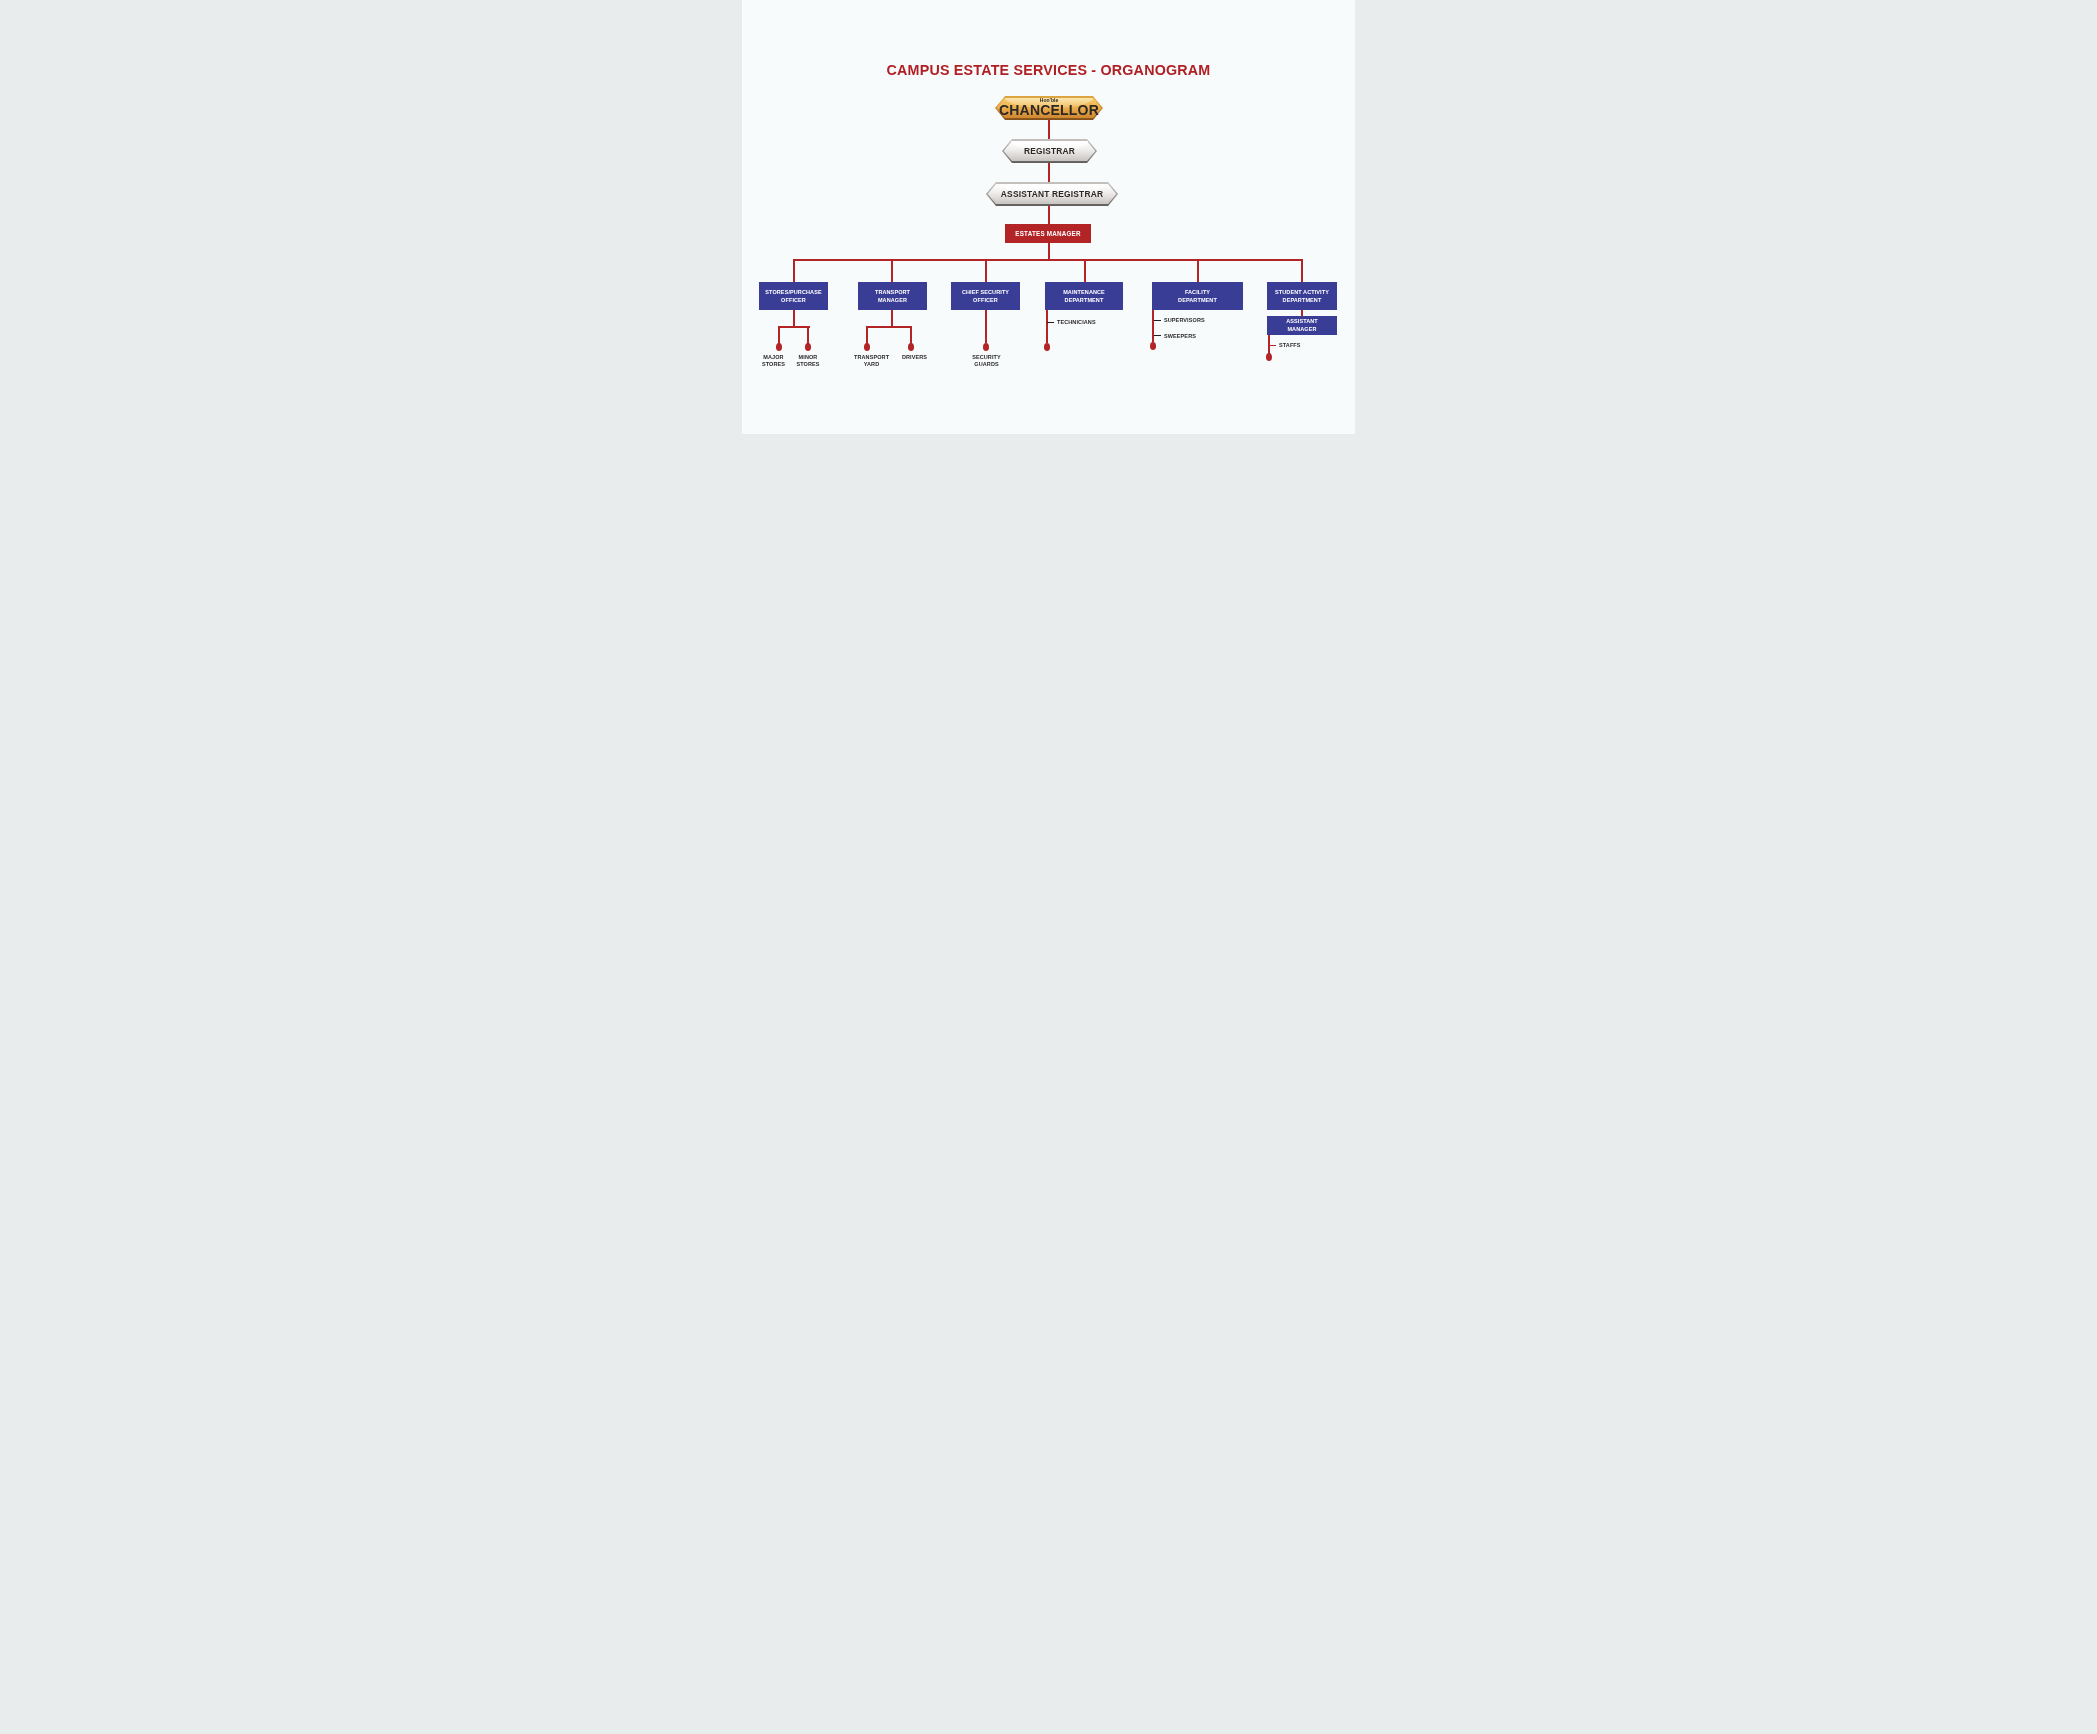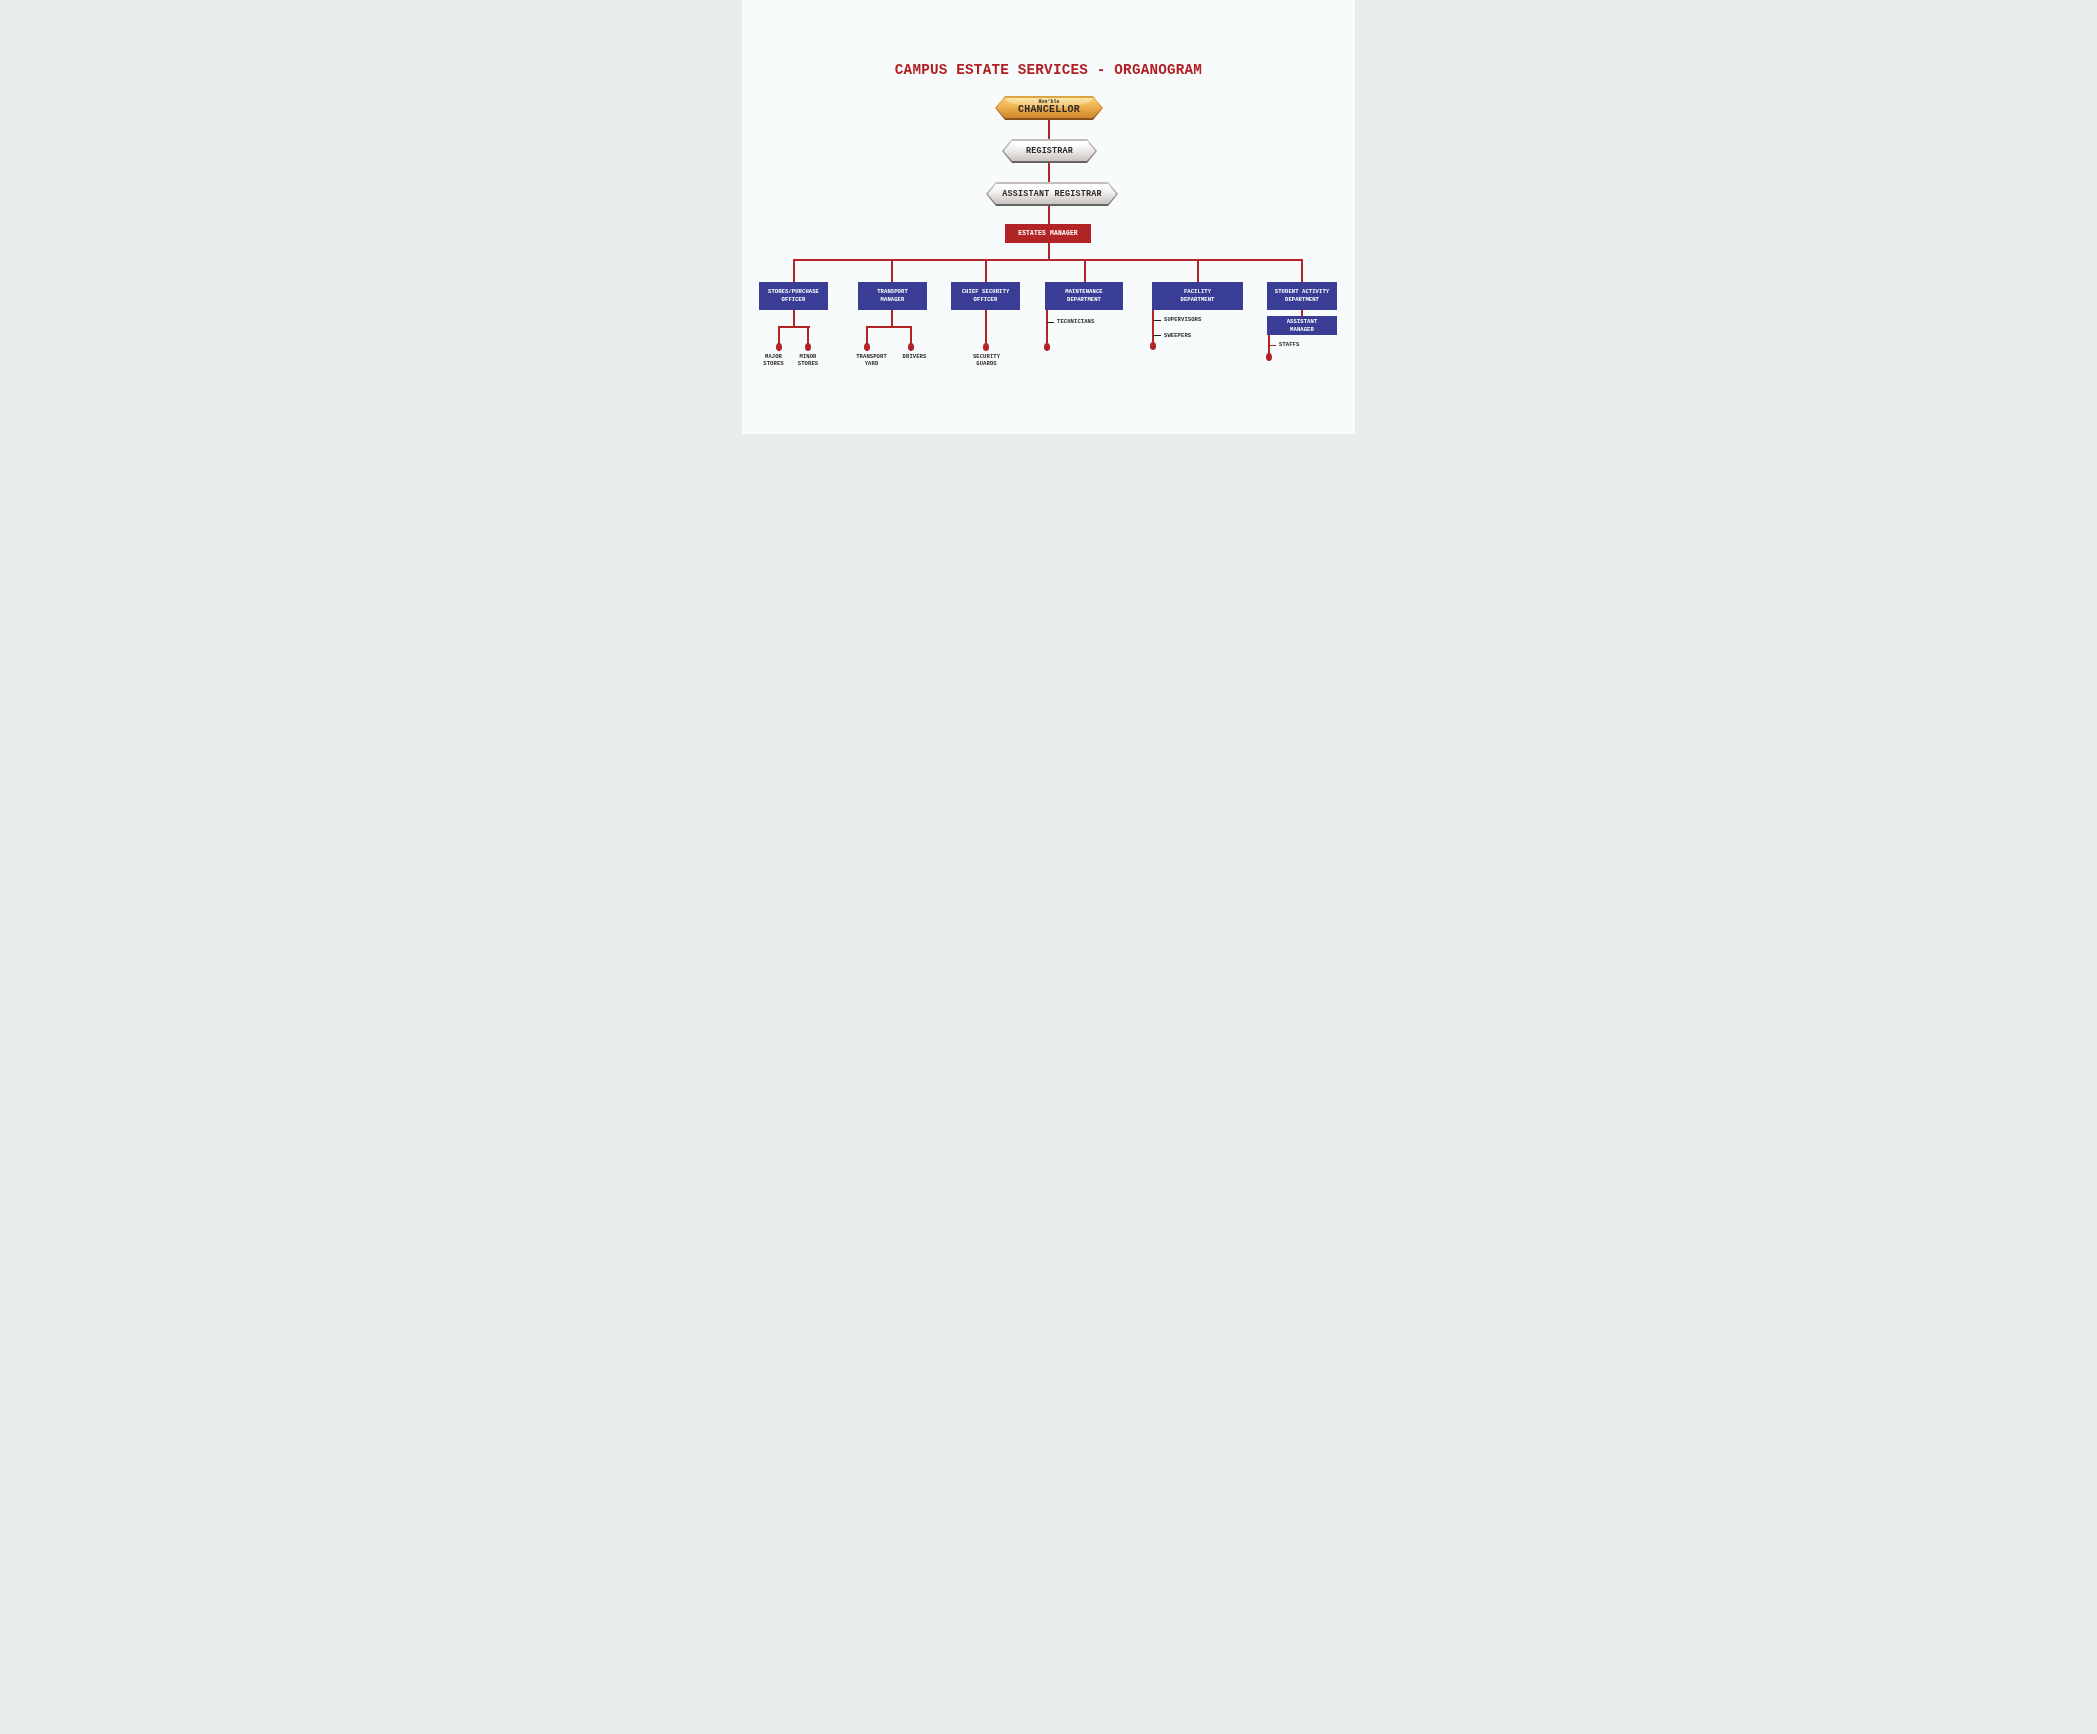--- a/index.html
+++ b/index.html
@@ -7,21 +7,21 @@
     --red:#B32427;
     --blue:#3A3D96;
     --bg:#F8FBFB;
     --label-dark:#2B2929;
   }
   html,body{margin:0;padding:0;background:#e9ecec;}
   .canvas{
     position:relative;
     width:613px;height:434px;
     background:var(--bg);
-    font-family:Liberation Mono, monospace;
+    font-family:Liberation Sans, sans-serif;
     overflow:hidden;
     margin:0 auto;
   }
   .title{
     position:absolute;left:0;right:0;top:62px;margin:0;
     text-align:center;
     font-size:14.3px;font-weight:800;letter-spacing:0.2px;
     color:var(--title-red);
   }
   
@@ -44,21 +44,21 @@
     pointer-events:none;
   }
   .badge.gold .gloss{background:linear-gradient(180deg,rgba(255,246,215,.62),rgba(255,246,215,.12));}
   .badge.silver .gloss{background:linear-gradient(180deg,rgba(255,255,255,.95),rgba(255,255,255,.25));}
   .badge .txt{
     position:absolute;inset:0;
     display:flex;flex-direction:column;align-items:center;justify-content:center;
     color:#2B2826;line-height:1.05;
   }
   .badge .pre{font-size:5px;font-weight:700;}
-  .badge .main{font-size:10px;font-weight:800;letter-spacing:0.2px;}
+  .badge .main{font-size:14px;font-weight:800;letter-spacing:0.2px;}
   .badge .main.md{font-size:8.4px;}
   
   .redbox{
     position:absolute;background:var(--red);color:#fff;
     display:flex;align-items:center;justify-content:center;
     font-size:6.3px;font-weight:700;letter-spacing:0.2px;
   }
   .bluebox{
     position:absolute;background:var(--blue);color:#fff;
     display:flex;flex-direction:column;align-items:center;justify-content:center;

